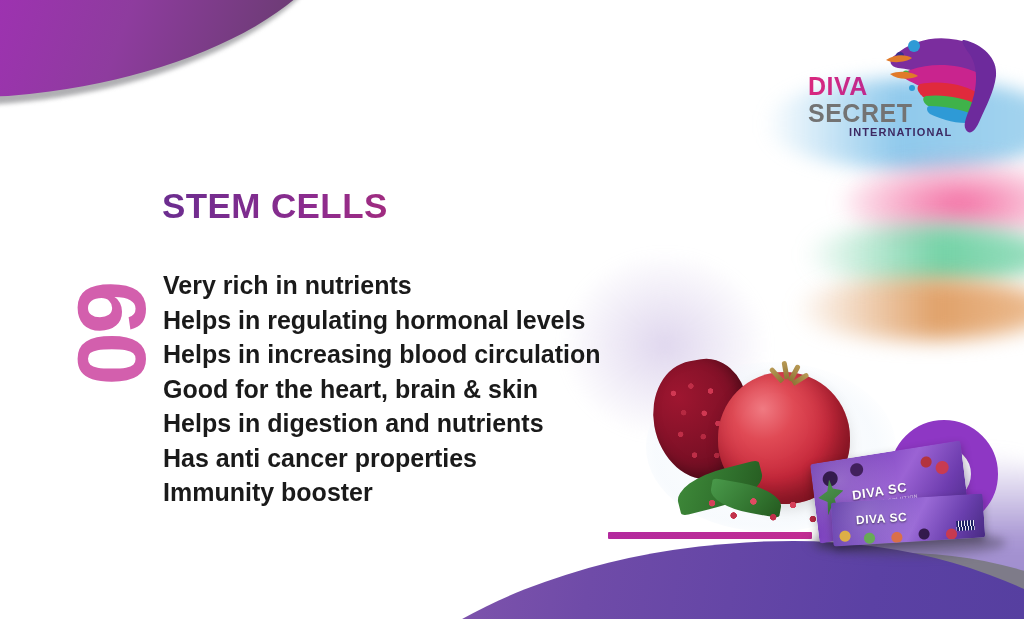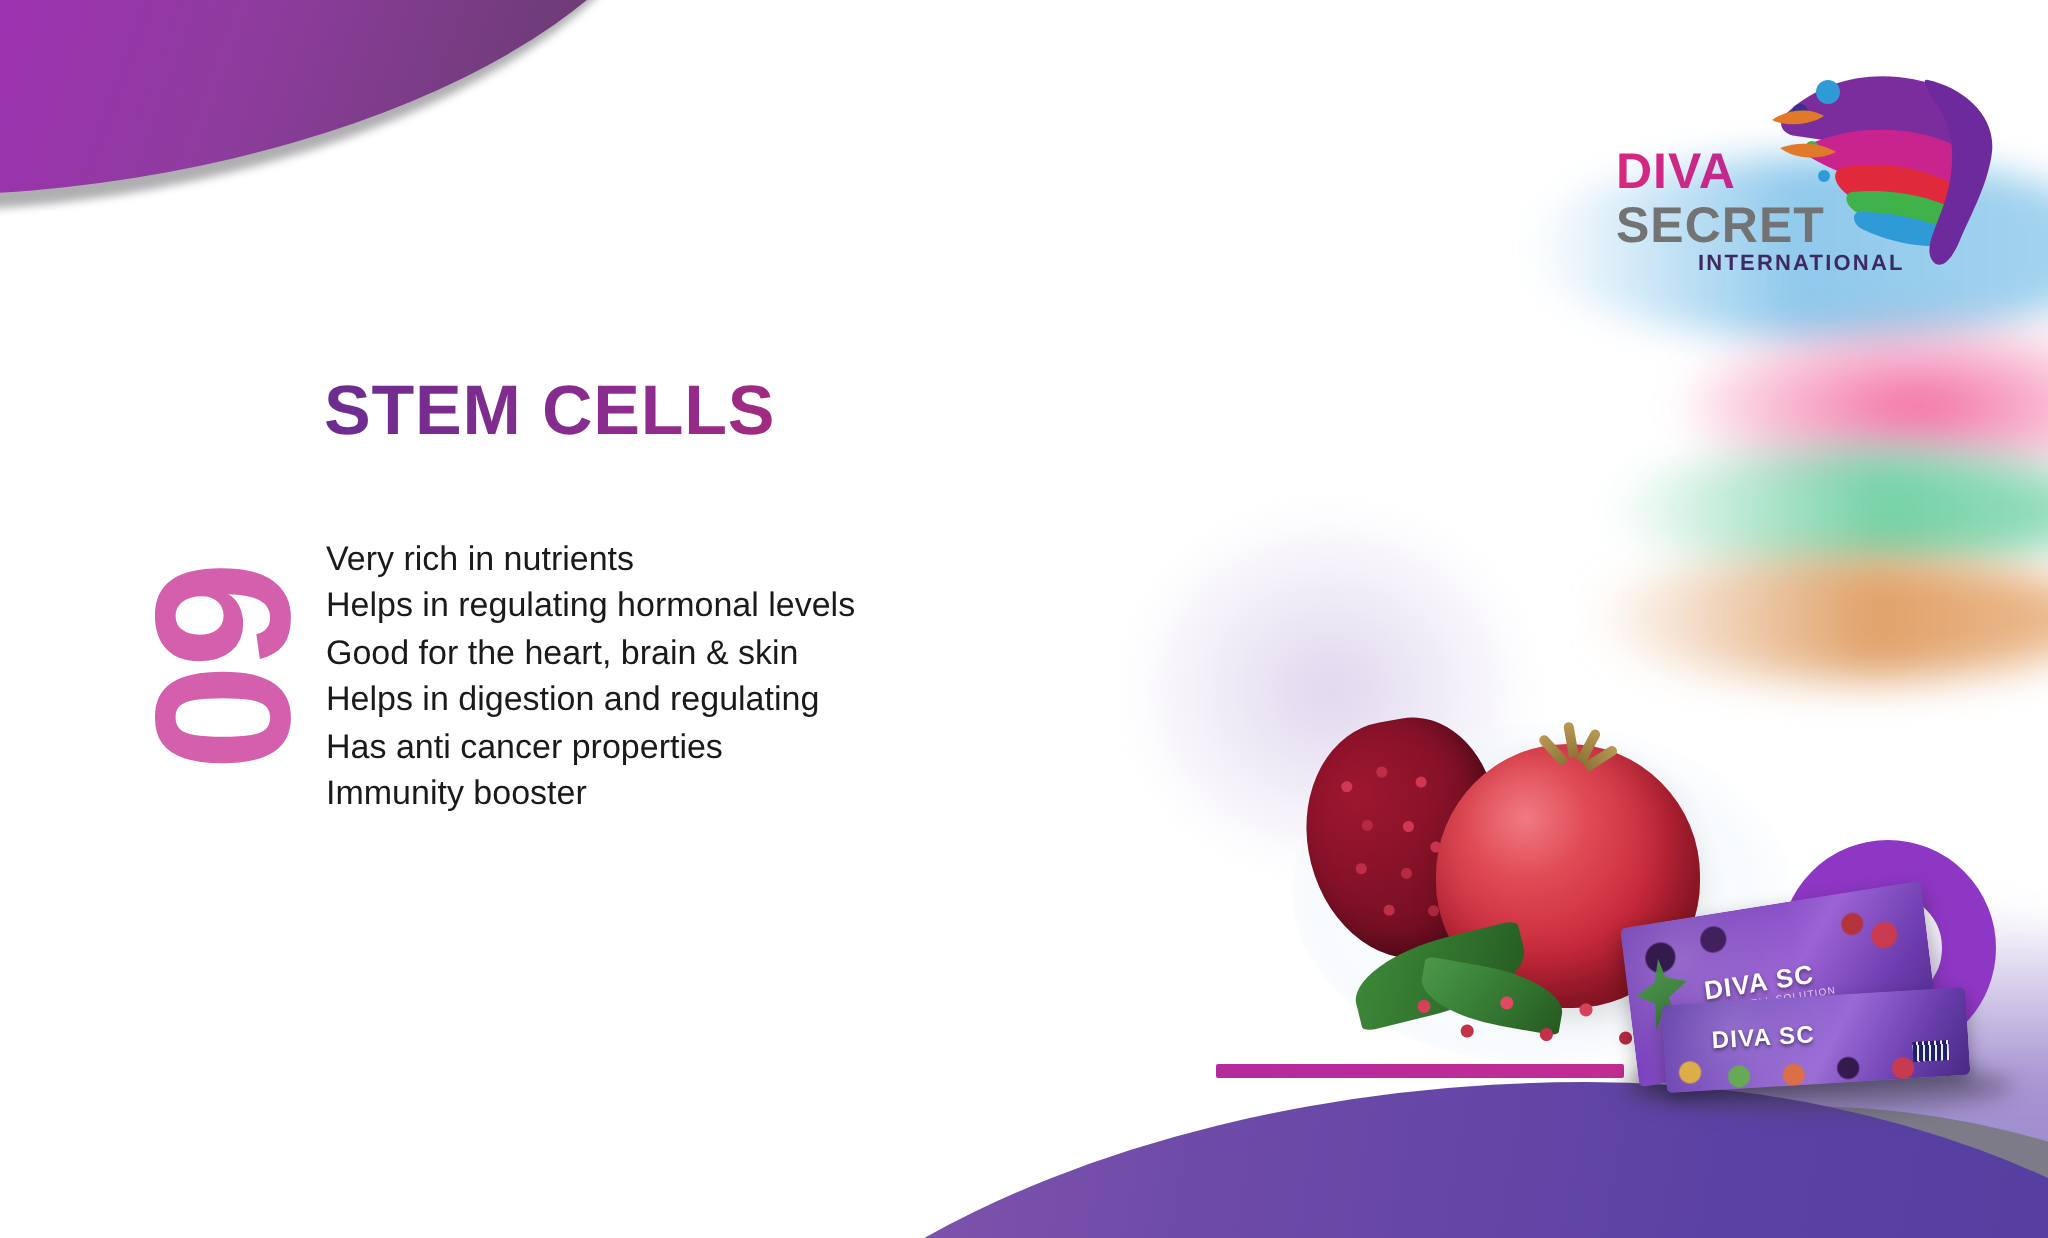--- a/index.html
+++ b/index.html
@@ -122,21 +122,21 @@
     white-space:nowrap;
   }
 
   
   .benefit-list{
     position:absolute; left:163px; top:268px;
     width:540px;
     list-style:none;
   }
   .benefit-list li{
-    font-size:17px; font-weight:400;
+    font-size:25px; font-weight:700;
     color:#1a1a1a;
     line-height:1.38;
     white-space:nowrap;
   }
 
   
   .divider-bar{
     position:absolute; left:608px; top:532px;
     width:204px; height:7px;
     background:linear-gradient(90deg,#b32a9e 0%,#c22c92 100%);
@@ -369,22 +369,23 @@
     <span>09</span>
   </div>
 
   <div class="headline">
     <div class="headline-line">STEM CELLS</div>
   </div>
 
   <ul class="benefit-list">
     <li>Very rich in nutrients</li>
     <li>Helps in regulating hormonal levels</li>
+    <li>Helps in increasing blood circulation</li>
     <li>Good for the heart, brain &amp; skin</li>
-    <li>Helps in digestion and regulating</li>
+    <li>Helps in digestion and nutrients</li>
     <li>Has anti cancer properties</li>
     <li>Immunity booster</li>
   </ul>
 
   <div class="divider-bar"></div>
 
   <div class="pomegranate">
     <div class="pom-glow"></div>
     <div class="pom-open"></div>
     <div class="pom-arils"></div>

